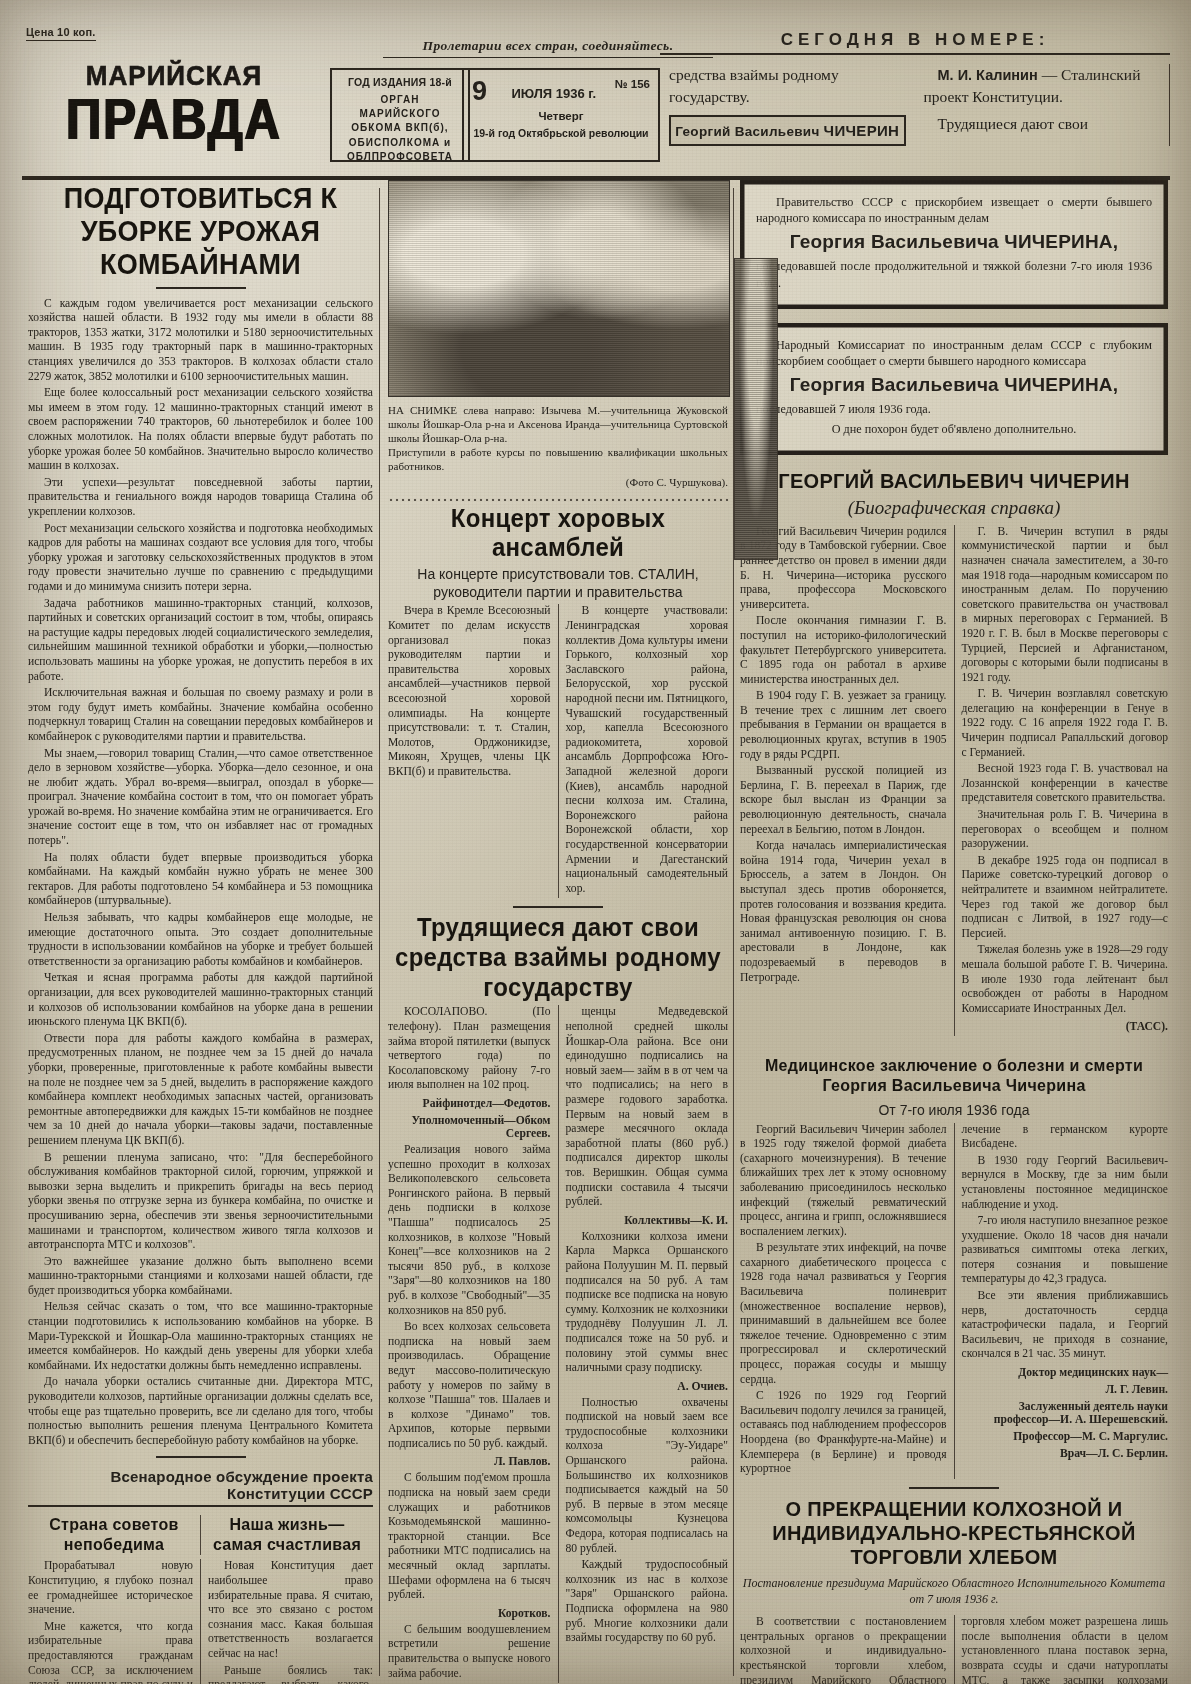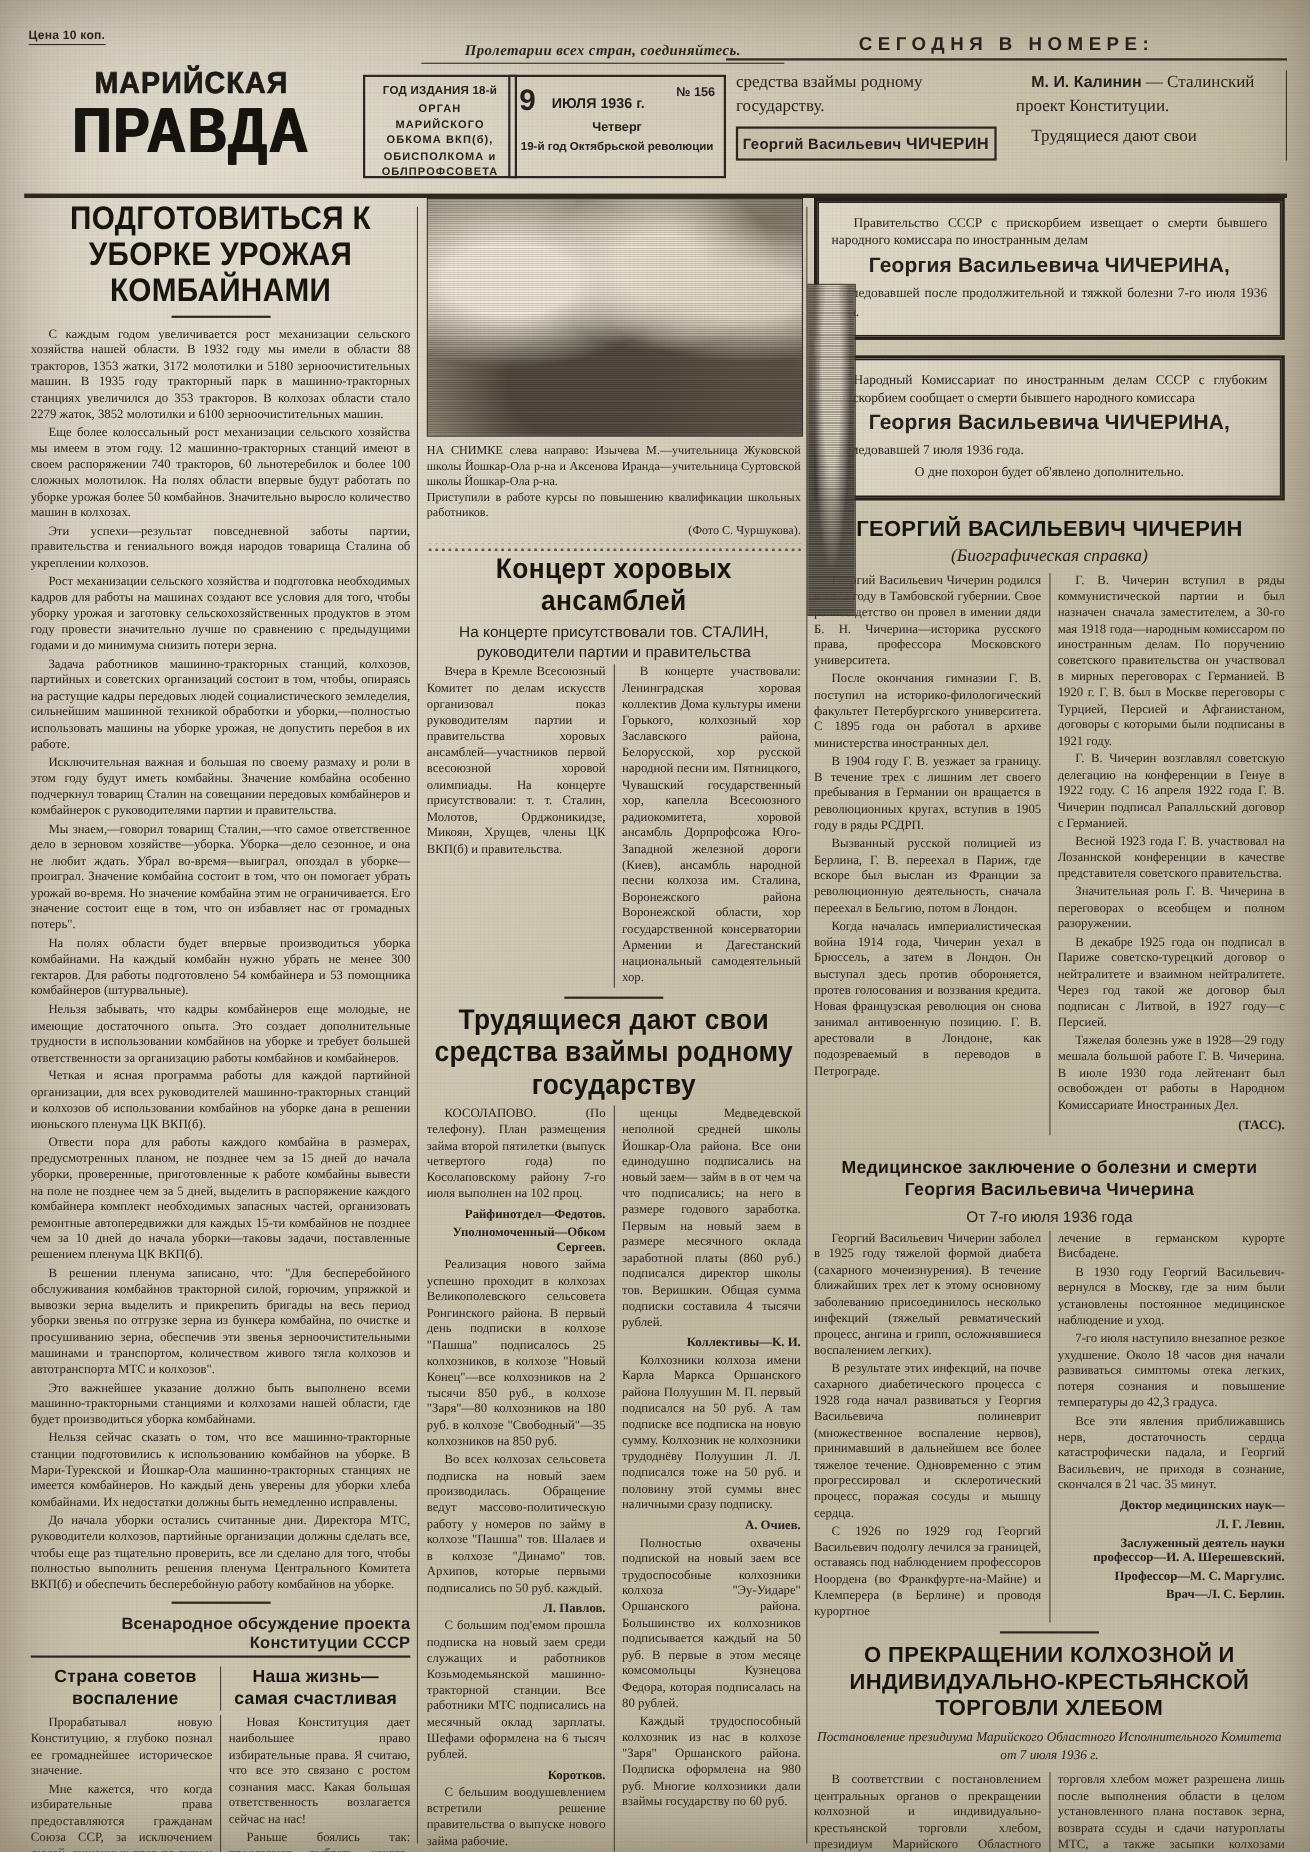--- a/index.html
+++ b/index.html
@@ -66,21 +66,21 @@
   .mastbox{
     position:absolute;top:68px;border:2px solid #2b261f;
     padding:6px 8px;text-align:center;
     font-family:"Liberation Sans",sans-serif;
   }
   #box-organ{left:330px;width:120px;height:78px;}
   #box-organ .yr{font-size:10.5px;font-weight:700;letter-spacing:.2px;}
   #box-organ .og{font-size:10px;font-weight:700;line-height:1.42;letter-spacing:1px;margin-top:5px;}
   #box-date{left:462px;width:178px;height:78px;}
   .dnum{font-size:27px;font-weight:700;display:inline-block;vertical-align:-2px;}
-  .dmon{font-size:13px;font-weight:700;display:inline-block;margin-left:10px;}
+  .dmon{font-size:13px;font-weight:700;display:inline-block;margin-left:20px;}
   .issue{float:right;font-size:11.5px;font-weight:700;margin-top:2px;}
   .dday{font-size:11.5px;font-weight:700;margin-top:3px;}
   .dyear{font-size:10.5px;font-weight:700;line-height:1.35;margin-top:4px;}
 
   #today{position:absolute;left:660px;top:30px;width:510px;}
   #today .th{
     text-align:center;font-family:"Liberation Sans",sans-serif;
     font-size:17px;font-weight:700;letter-spacing:5px;
     border-bottom:2px solid #2b261f;padding-bottom:3px;
   }
@@ -111,21 +111,21 @@
   h1.head{
     font-family:"Liberation Sans",sans-serif;
     font-weight:700;text-align:center;margin:0;
     color:#17140f;letter-spacing:.3px;
   }
   .h-main{font-size:27px;line-height:1.12;transform:scaleY(1.1);padding:6px 0 2px;}
   .h-mid{font-size:24px;line-height:1.14;transform:scaleY(1.08);}
   .h-sm{font-size:20px;line-height:1.2;}
   .h-xs{font-size:16px;line-height:1.25;}
   .sub{font-family:"Liberation Sans",sans-serif;font-weight:400;font-size:14px;text-align:center;line-height:1.3;margin:5px 0 3px;}
-  .ital-c{font-style:italic;text-align:center;font-size:16px;margin:4px 0 6px;}
+  .ital-c{font-style:italic;text-align:center;font-size:19px;margin:4px 0 6px;}
 
   p.t{margin:0 0 2px 0;font-size:11.6px;line-height:1.26;text-align:justify;text-indent:16px;}
   p.t.ni{text-indent:0;}
   p.sig{margin:4px 0 3px;font-size:11.6px;text-align:right;font-weight:700;}
 
   .hrshort{width:90px;margin:8px auto;border-top:2px solid #2b261f;}
   .wave{
     height:7px;margin:6px 0 4px;
     background-image:radial-gradient(circle at 3px 6px, #3a342c 1.1px, rgba(0,0,0,0) 1.6px);
     background-size:6px 7px;
@@ -279,21 +279,21 @@
         <p class="t">Нельзя сейчас сказать о том, что все машинно-тракторные станции подготовились к использованию комбайнов на уборке. В Мари-Турекской и Йошкар-Ола машинно-тракторных станциях не имеется комбайнеров. Но каждый день уверены для уборки хлеба комбайнами. Их недостатки должны быть немедленно исправлены.</p>
         <p class="t">До начала уборки остались считанные дни. Директора МТС, руководители колхозов, партийные организации должны сделать все, чтобы еще раз тщательно проверить, все ли сделано для того, чтобы полностью выполнить решения пленума Центрального Комитета ВКП(б) и обеспечить бесперебойную работу комбайнов на уборке.</p>
       </div>
 
       <div class="hrshort"></div>
 
       <div class="banner">Всенародное обсуждение проекта Конституции СССР</div>
 
       <div class="twohead">
         <div>
-          <h1 class="head h-xs">Страна советов воспаление</h1>
+          <h1 class="head h-xs">Страна советов непобедима</h1>
         </div>
         <div>
           <h1 class="head h-xs">Наша жизнь—самая счастливая</h1>
         </div>
       </div>
 
       <div class="nbcols">
         <div class="c">
           <p class="t">Прорабатывал новую Конституцию, я глубоко познал ее громаднейшее историческое значение.</p>
           <p class="t">Мне кажется, что когда избирательные права предоставляются гражданам Союза ССР, за исключением людей, лишенных прав по суду и умалишенных, то это значит, что построенный социалистический строй настолько укрепил и сознание трудящихся так выросло, что возвратительного не вызывает классового врага для их интересов.</p>

